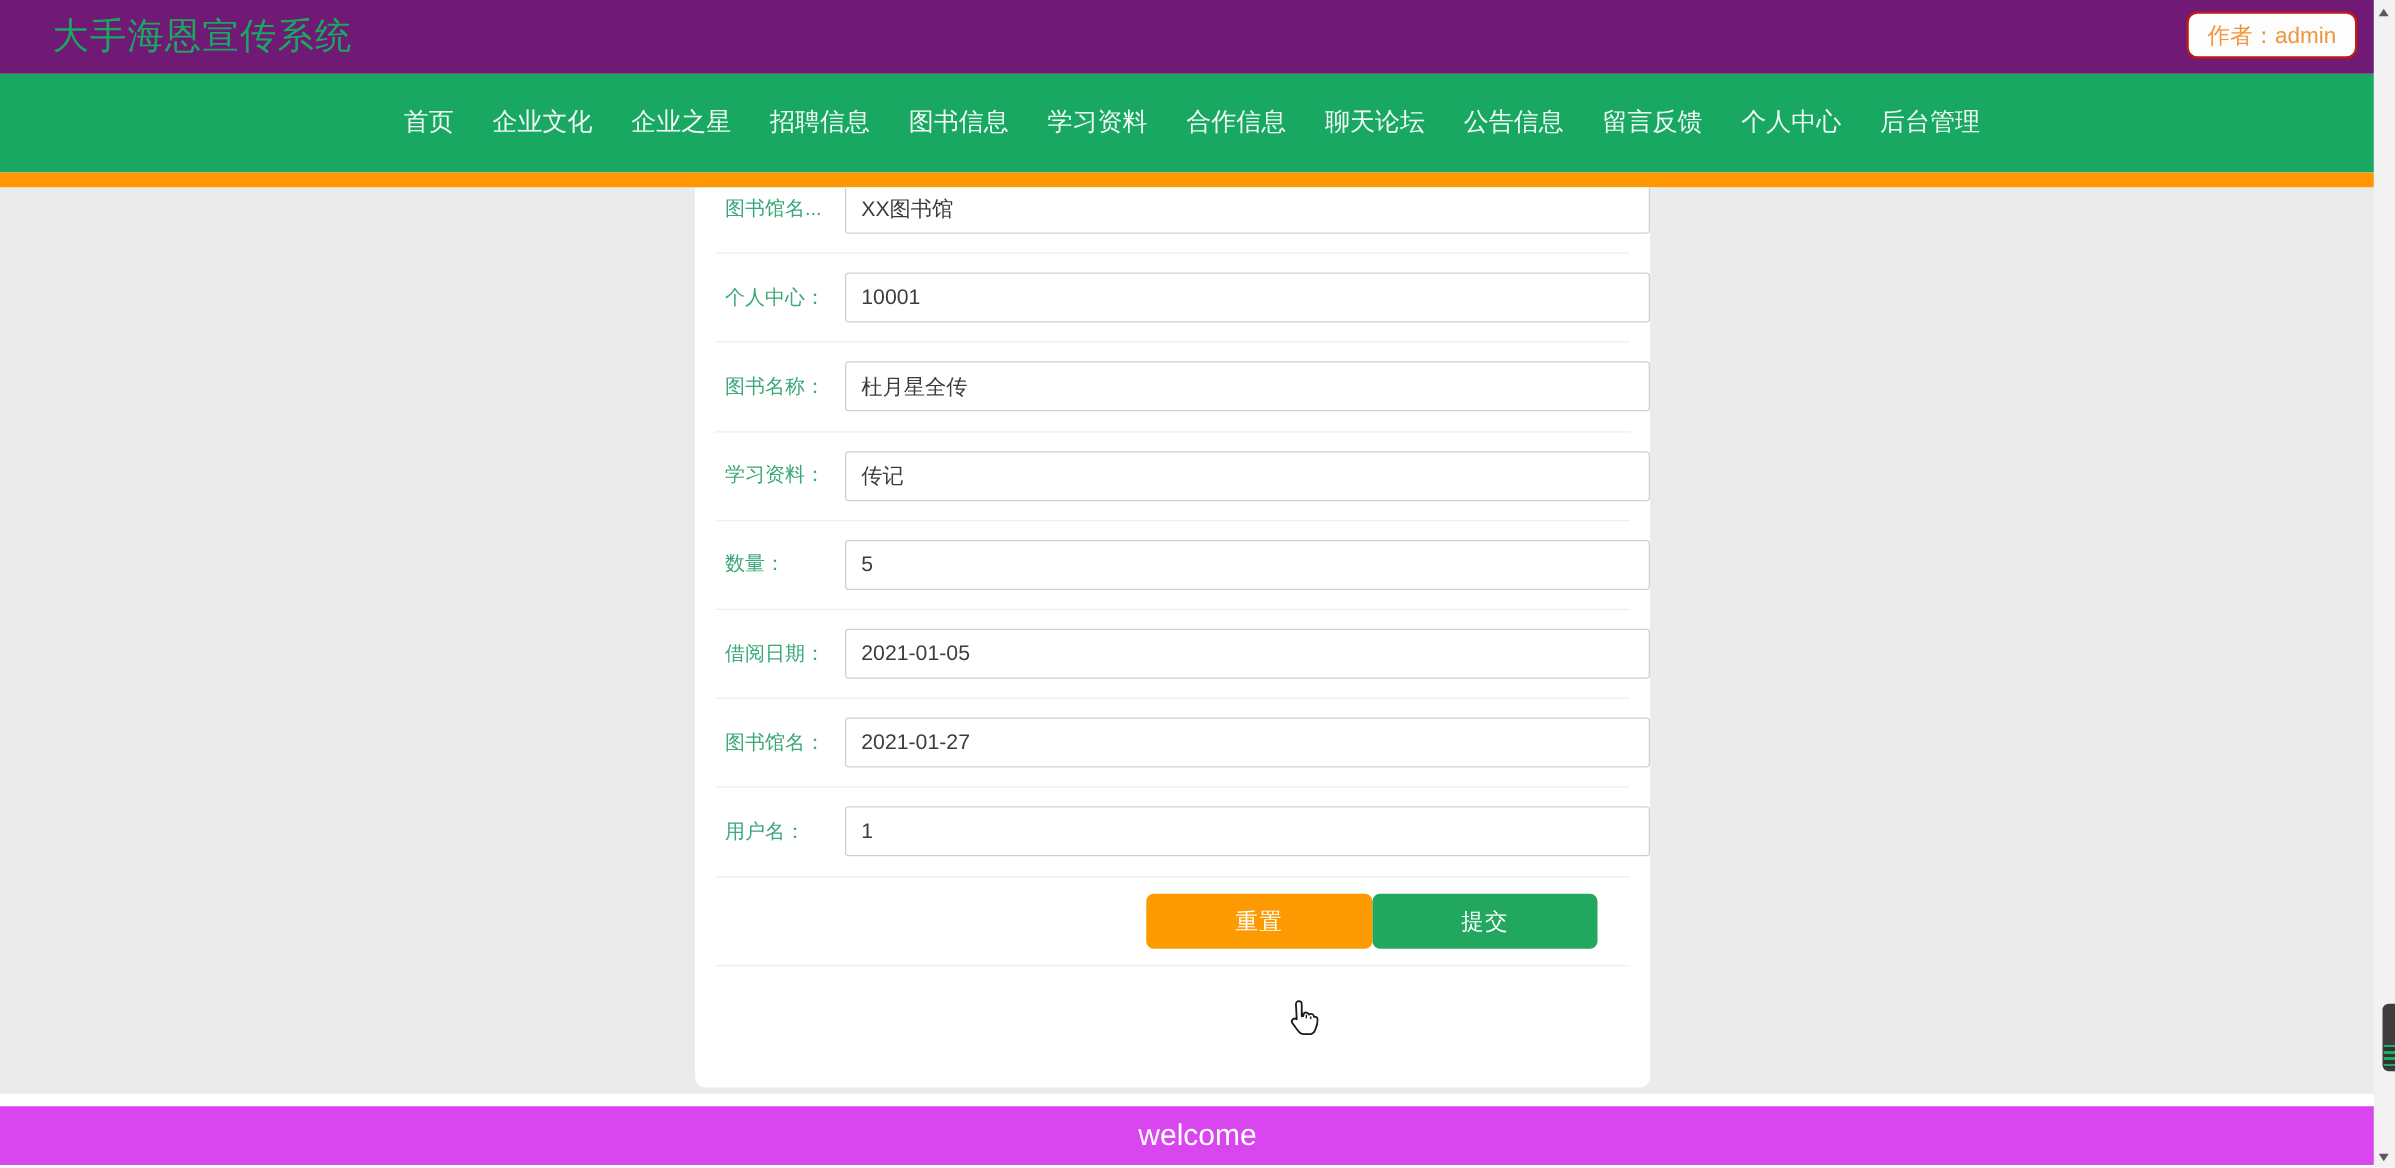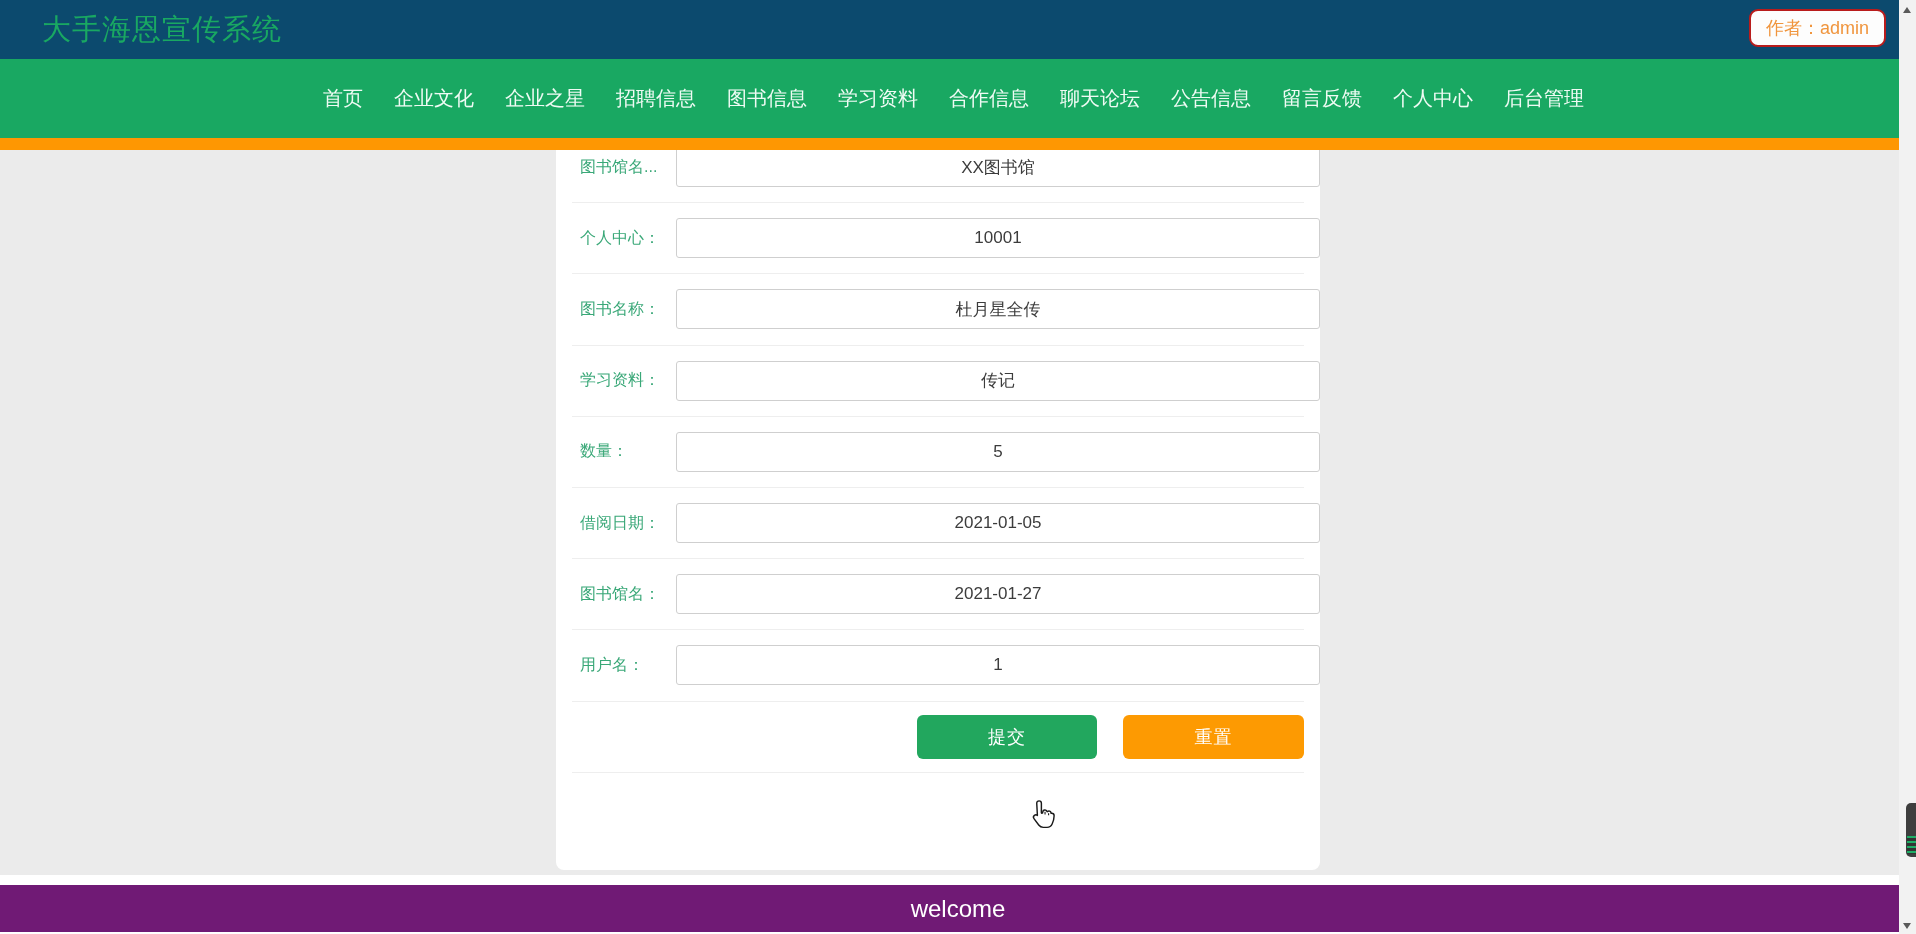--- a/index.html
+++ b/index.html
@@ -1,47 +1,47 @@
 <!DOCTYPE html>
 <html><head>
 <meta charset="utf-8">
 <style>
   html,body{margin:0;padding:0;}
   body{font-family:"Liberation Sans","DejaVu Sans",sans-serif;background:#fff;}
   .page{position:relative;width:1916px;height:934px;overflow:hidden;background:#fff;}
 
   
-  .header{position:relative;height:59px;background:#0c4a6e;padding-left:22px;}
+  .header{position:relative;height:59px;background:#701a75;padding-left:22px;}
   .site-title{position:absolute;left:42px;top:0;line-height:59px;font-size:29px;font-weight:500;color:#19a862;letter-spacing:1px;}
   .author-badge{position:absolute;right:30px;top:9px;height:38px;line-height:34px;padding:0 15px;
     border:2px solid #b91c1c;border-radius:9px;background:#fdfdfd;color:#f0953d;font-size:18px;box-sizing:border-box;cursor:default;}
 
   
   .nav{height:79px;background:#19a862;}
   .nav ul{list-style:none;margin:0;padding:0 0 0 323px;display:flex;gap:31px;}
   .nav li{line-height:79px;font-size:20px;color:#effbf4;cursor:pointer;white-space:nowrap;}
   .stripe{height:12px;background:#fe9702;}
 
   
   .main{position:relative;height:725px;background:#ebebeb;overflow:hidden;}
   .card{position:absolute;left:556px;top:0;width:764px;height:720px;background:#fff;
     border-radius:0 0 8px 8px;padding:0 16px;box-sizing:border-box;overflow:hidden;}
   .form-rows{margin-top:-18px;}
   .frow{height:71.2px;display:flex;align-items:center;border-bottom:1px solid #eeeeee;box-sizing:border-box;}
   .flabel{flex:none;width:104px;padding-left:8px;box-sizing:border-box;font-size:16px;color:#3aa878;white-space:nowrap;overflow:hidden;}
   .finput{flex:none;width:644px;height:40px;box-sizing:border-box;border:1px solid #cfcfcf;border-radius:3px;
-    padding:0 12px;font-size:17px;color:#3c3c3c;background:#fff;outline:none;font-family:inherit;text-align:center;}
+    padding:0 12px;font-size:17px;color:#3c3c3c;background:#fff;outline:none;font-family:inherit;}
   .btn-row{padding-left:345px;}
   .btn{height:44px;border:none;border-radius:6px;color:#fff;font-size:18px;letter-spacing:1px;cursor:pointer;font-family:inherit;}
   .btn-submit{width:183px;background:#22a75e;margin-right:26px;}
   .btn-reset{width:184px;background:#fd9a02;}
 
   
   .foot-gap{height:10px;background:#ffffff;}
-  .footer{height:47px;background:#701a75;text-align:center;}
+  .footer{height:47px;background:#d946ef;text-align:center;}
   .footer span{line-height:47px;color:#ffffff;font-size:24px;}
 
   
   .scrollbar{position:absolute;right:0;top:0;width:17px;height:934px;background:#f2f2f2;z-index:40;}
   .sb-up{position:absolute;top:7px;left:4px;width:0;height:0;border-left:4.5px solid transparent;border-right:4.5px solid transparent;border-bottom:6px solid #5a5a5a;}
   .sb-down{position:absolute;bottom:5px;left:4px;width:0;height:0;border-left:4.5px solid transparent;border-right:4.5px solid transparent;border-top:6px solid #5a5a5a;}
   .sb-thumb{position:absolute;right:0;top:803px;width:10px;height:54px;background:#3e3e3e;border-radius:5px 0 0 5px;}
   .sb-thumb .stripes{position:absolute;left:1px;right:0;bottom:3px;height:18px;
     background:repeating-linear-gradient(180deg,#1fae66 0,#1fae66 2px,#333 2px,#333 5px);}
 
@@ -116,22 +116,22 @@
           <input class="finput" value="2021-01-27" style="">
         </div>
 
         <div class="frow">
           <span class="flabel">用户名：</span>
           <input class="finput" value="1" style="">
         </div>
 
 
         <div class="frow btn-row">
+          <button class="btn btn-reset">重置</button>
           <button class="btn btn-submit">提交</button>
-          <button class="btn btn-reset">重置</button>
         </div>
 
       </div>
     </div>
   </div>
 
   <div class="foot-gap"></div>
   <div class="footer">
     <span>welcome</span>
   </div>

